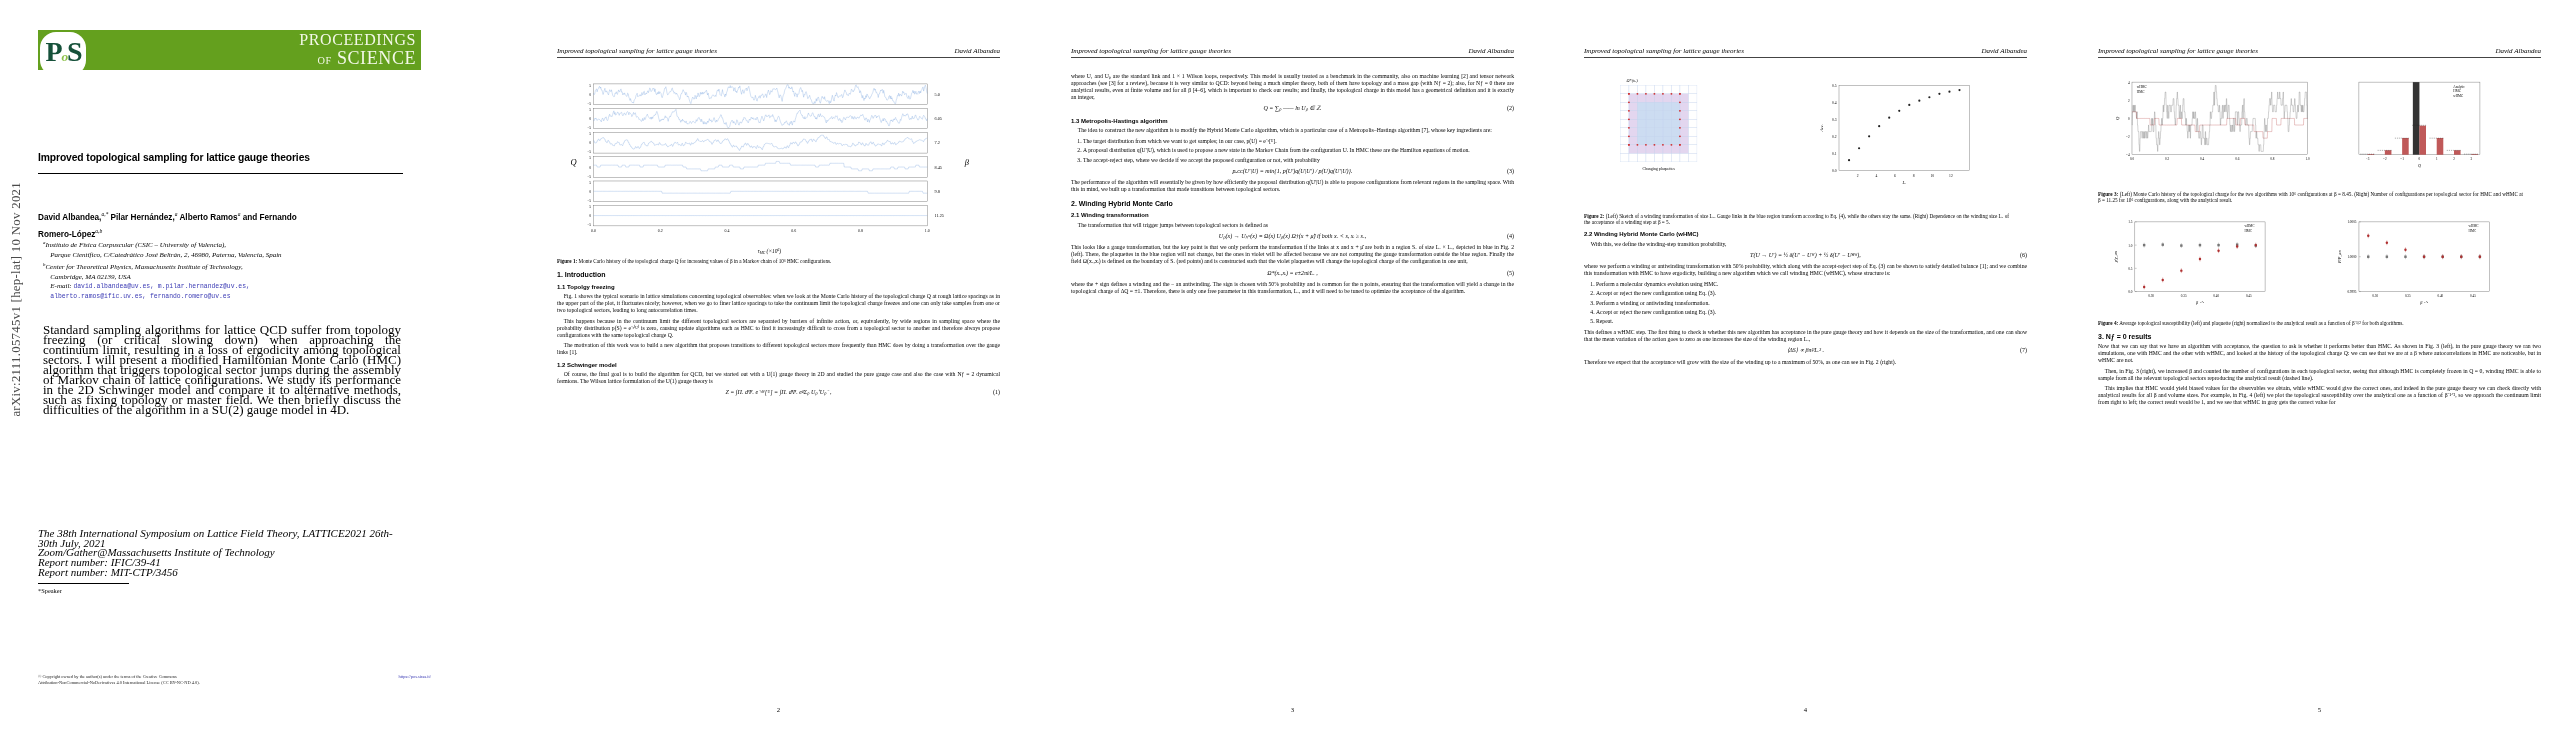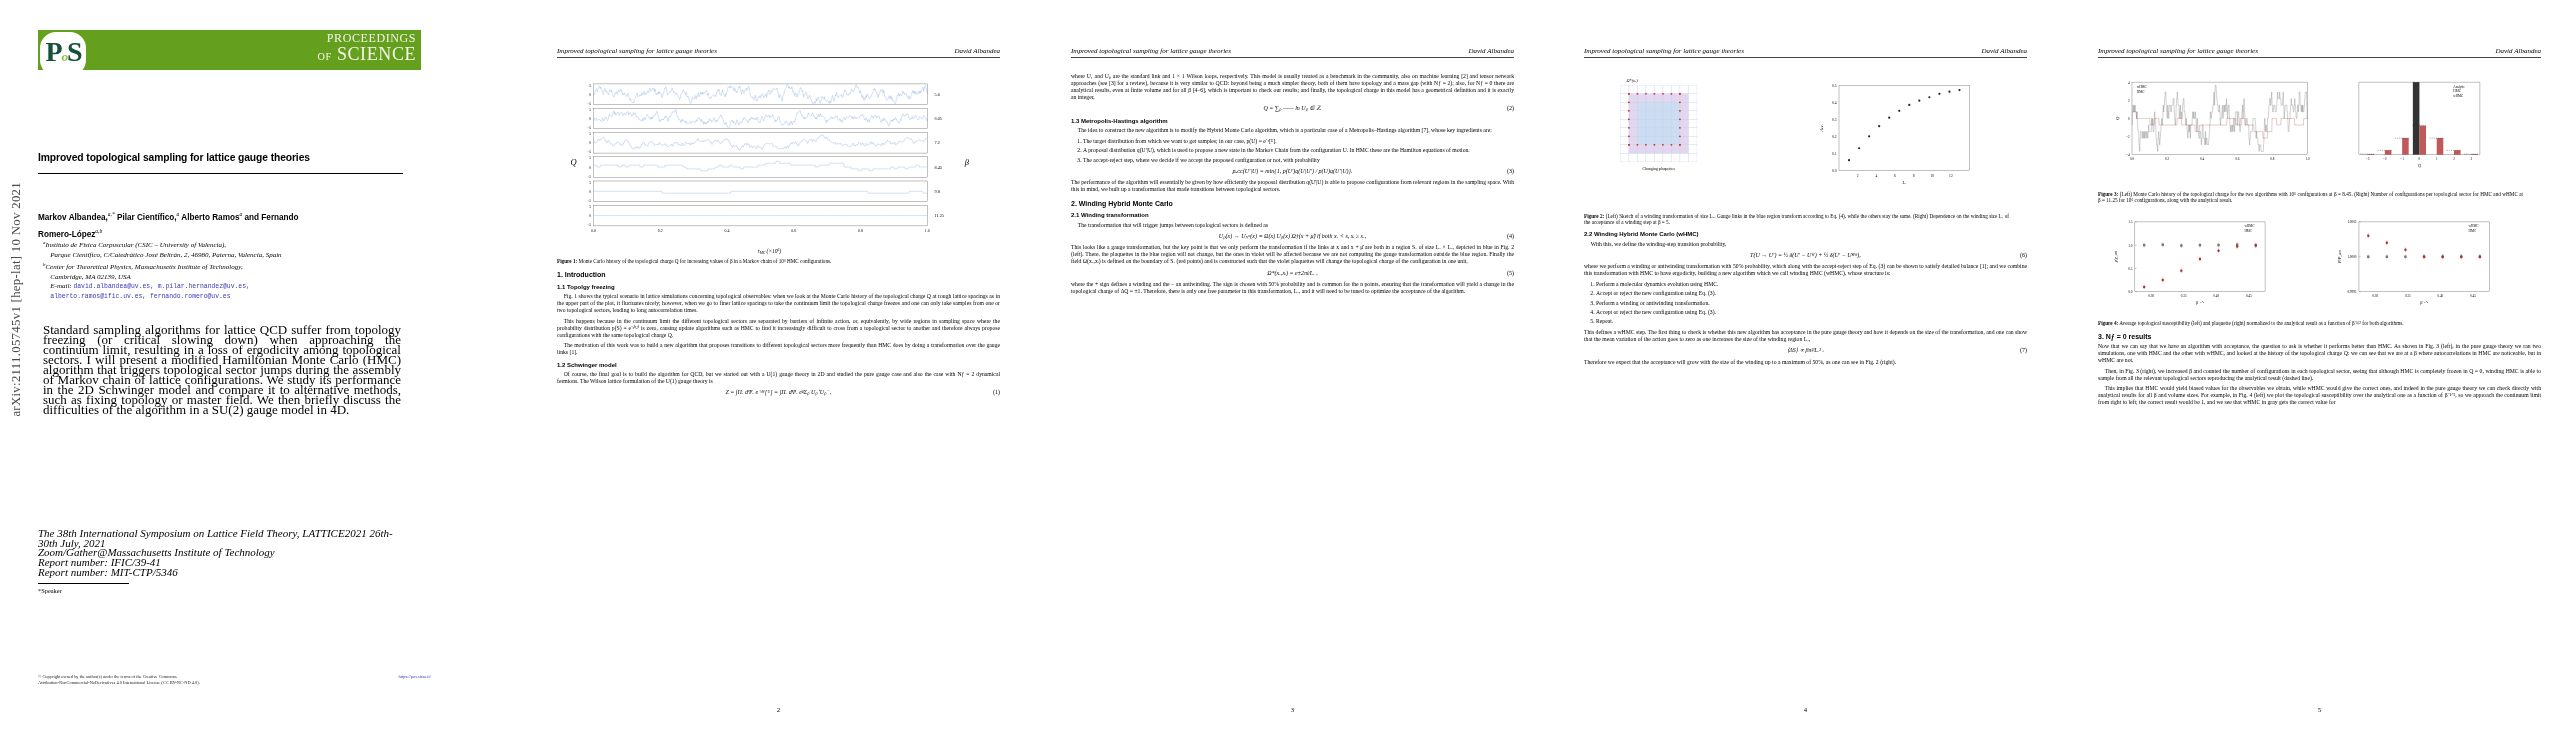--- a/index.html
+++ b/index.html
@@ -16,21 +16,21 @@
       font-family:"Liberation Serif",serif;font-size:12.8px;color:#4a4a4a;letter-spacing:0.3px;white-space:nowrap;}
 
   
   .banner{position:absolute;left:38px;top:30px;width:383px;height:40px;background:#64A01E;}
   .banner .mark{position:absolute;left:2.4px;top:2.4px;width:46px;height:44px;background:#fff;
       display:flex;align-items:center;justify-content:center;border-radius:16px;}
   .banner .mark span{font-family:"Liberation Serif",serif;font-size:28px;line-height:24px;color:#16513a;font-weight:700;letter-spacing:-1.2px;}
   .banner .mark span i{font-size:13.4px;font-style:italic;color:#8cc04a;}
   .banner .wordmark{position:absolute;right:4.9px;top:2.4px;text-align:right;color:#f3f8e8;
       font-family:"Liberation Serif",serif;line-height:1;}
-  .banner .w1{font-size:12px;letter-spacing:0.6px;}
+  .banner .w1{font-size:16px;letter-spacing:0.6px;}
   .banner .w2{font-size:18px;letter-spacing:0.6px;margin-top:1px;}
   .banner .w2 em{font-size:10.3px;font-style:normal;}
 
   
   .p1-title{position:absolute;left:38px;top:152px;width:340px;font-family:"Liberation Sans",sans-serif;
       font-weight:bold;font-size:10.3px;letter-spacing:-0.1px;}
   .p1-rule{position:absolute;left:38px;top:173px;width:365px;border-top:1.2px solid #000;}
   .p1-auth{position:absolute;left:38px;top:208px;width:365px;font-family:"Liberation Sans",sans-serif;
       font-weight:bold;font-size:8.2px;line-height:12.8px;}
   .p1-auth sup{font-family:"Liberation Serif",serif;font-style:italic;font-weight:normal;font-size:5.5px;}
@@ -82,40 +82,40 @@
     <div class="wordmark">
       <div class="w1">PROCEEDINGS</div>
       <div class="w2"><em>OF</em> <span>SCIENCE</span></div>
     </div>
   </div>
 
   <div class="p1-title">Improved topological sampling for lattice gauge theories</div>
   <div class="p1-rule"></div>
 
   <div class="p1-auth">
-    <span>Markov Albandea,</span><sup>a,*</sup><span> Pilar Científico,</span><sup>a</sup><span> Alberto Ramos</span><sup>a</sup><span> and Fernando</span><br>
+    <span>David Albandea,</span><sup>a,*</sup><span> Pilar Hernández,</span><sup>a</sup><span> Alberto Ramos</span><sup>a</sup><span> and Fernando</span><br>
     <span>Romero-López</span><sup>a,b</sup>
   </div>
 
   <div class="p1-aff">
     <sup>a</sup><span>Instituto de Física Corpuscular (CSIC – University of Valencia),</span>
     <span class="ind">Parque Científico, C/Catedrático José Beltrán, 2, 46980, Paterna, Valencia, Spain</span>
     <sup>b</sup><span>Center for Theoretical Physics, Massachusetts Institute of Technology,</span>
     <span class="ind">Cambridge, MA 02139, USA</span>
     <span class="ind"><span>E-mail:</span> <span class="mail">david.albandea@uv.es, m.pilar.hernandez@uv.es,</span></span>
     <span class="ind mail">alberto.ramos@ific.uv.es, fernando.romero@uv.es</span>
   </div>
 
   <div class="p1-abs">Standard sampling algorithms for lattice QCD suffer from topology freezing (or critical slowing down) when approaching the continuum limit, resulting in a loss of ergodicity among topological sectors. I will present a modified Hamiltonian Monte Carlo (HMC) algorithm that triggers topological sector jumps during the assembly of Markov chain of lattice configurations. We study its performance in the 2D Schwinger model and compare it to alternative methods, such as fixing topology or master field. We then briefly discuss the difficulties of the algorithm in a SU(2) gauge model in 4D.</div>
 
   <div class="p1-conf">
     <div>The 38th International Symposium on Lattice Field Theory, LATTICE2021 26th-30th July, 2021</div>
     <div>Zoom/Gather@Massachusetts Institute of Technology</div>
     <div>Report number: IFIC/39-41</div>
-    <div>Report number: MIT-CTP/5346</div>
+    <div>Report number: MIT-CTP/3456</div>
   </div>
 
   <div class="p1-speak">
     <div class="hr"></div>
     <span>*Speaker</span>
   </div>
 
   <div class="p1-cc">
     <div>© Copyright owned by the author(s) under the terms of the Creative Commons</div>
     <div>Attribution-NonCommercial-NoDerivatives 4.0 International License (CC BY-NC-ND 4.0).</div>

